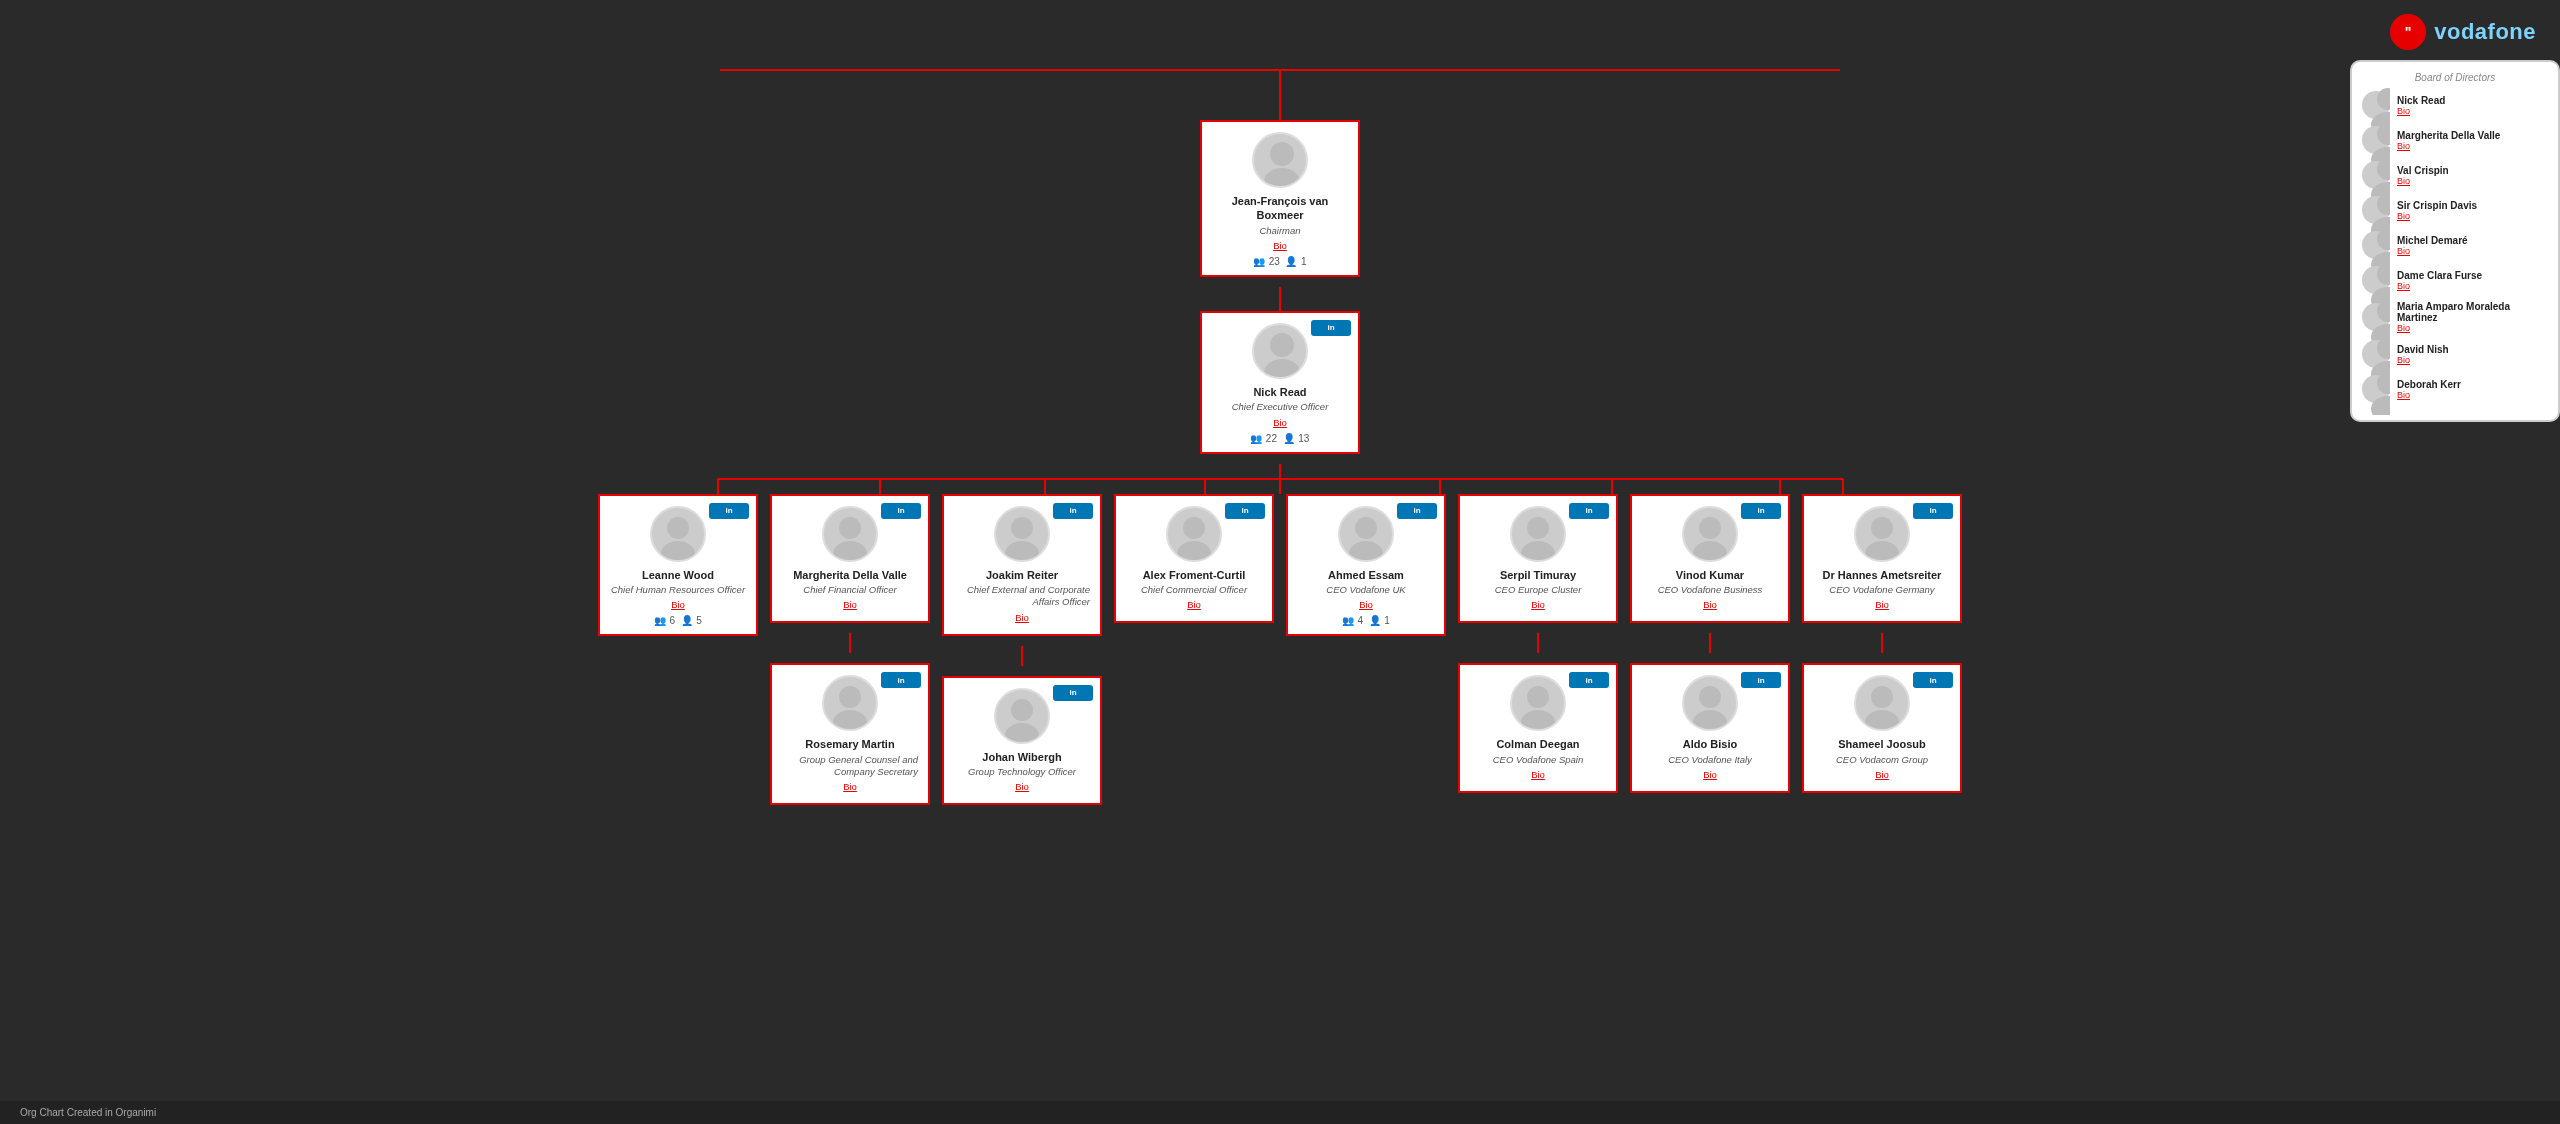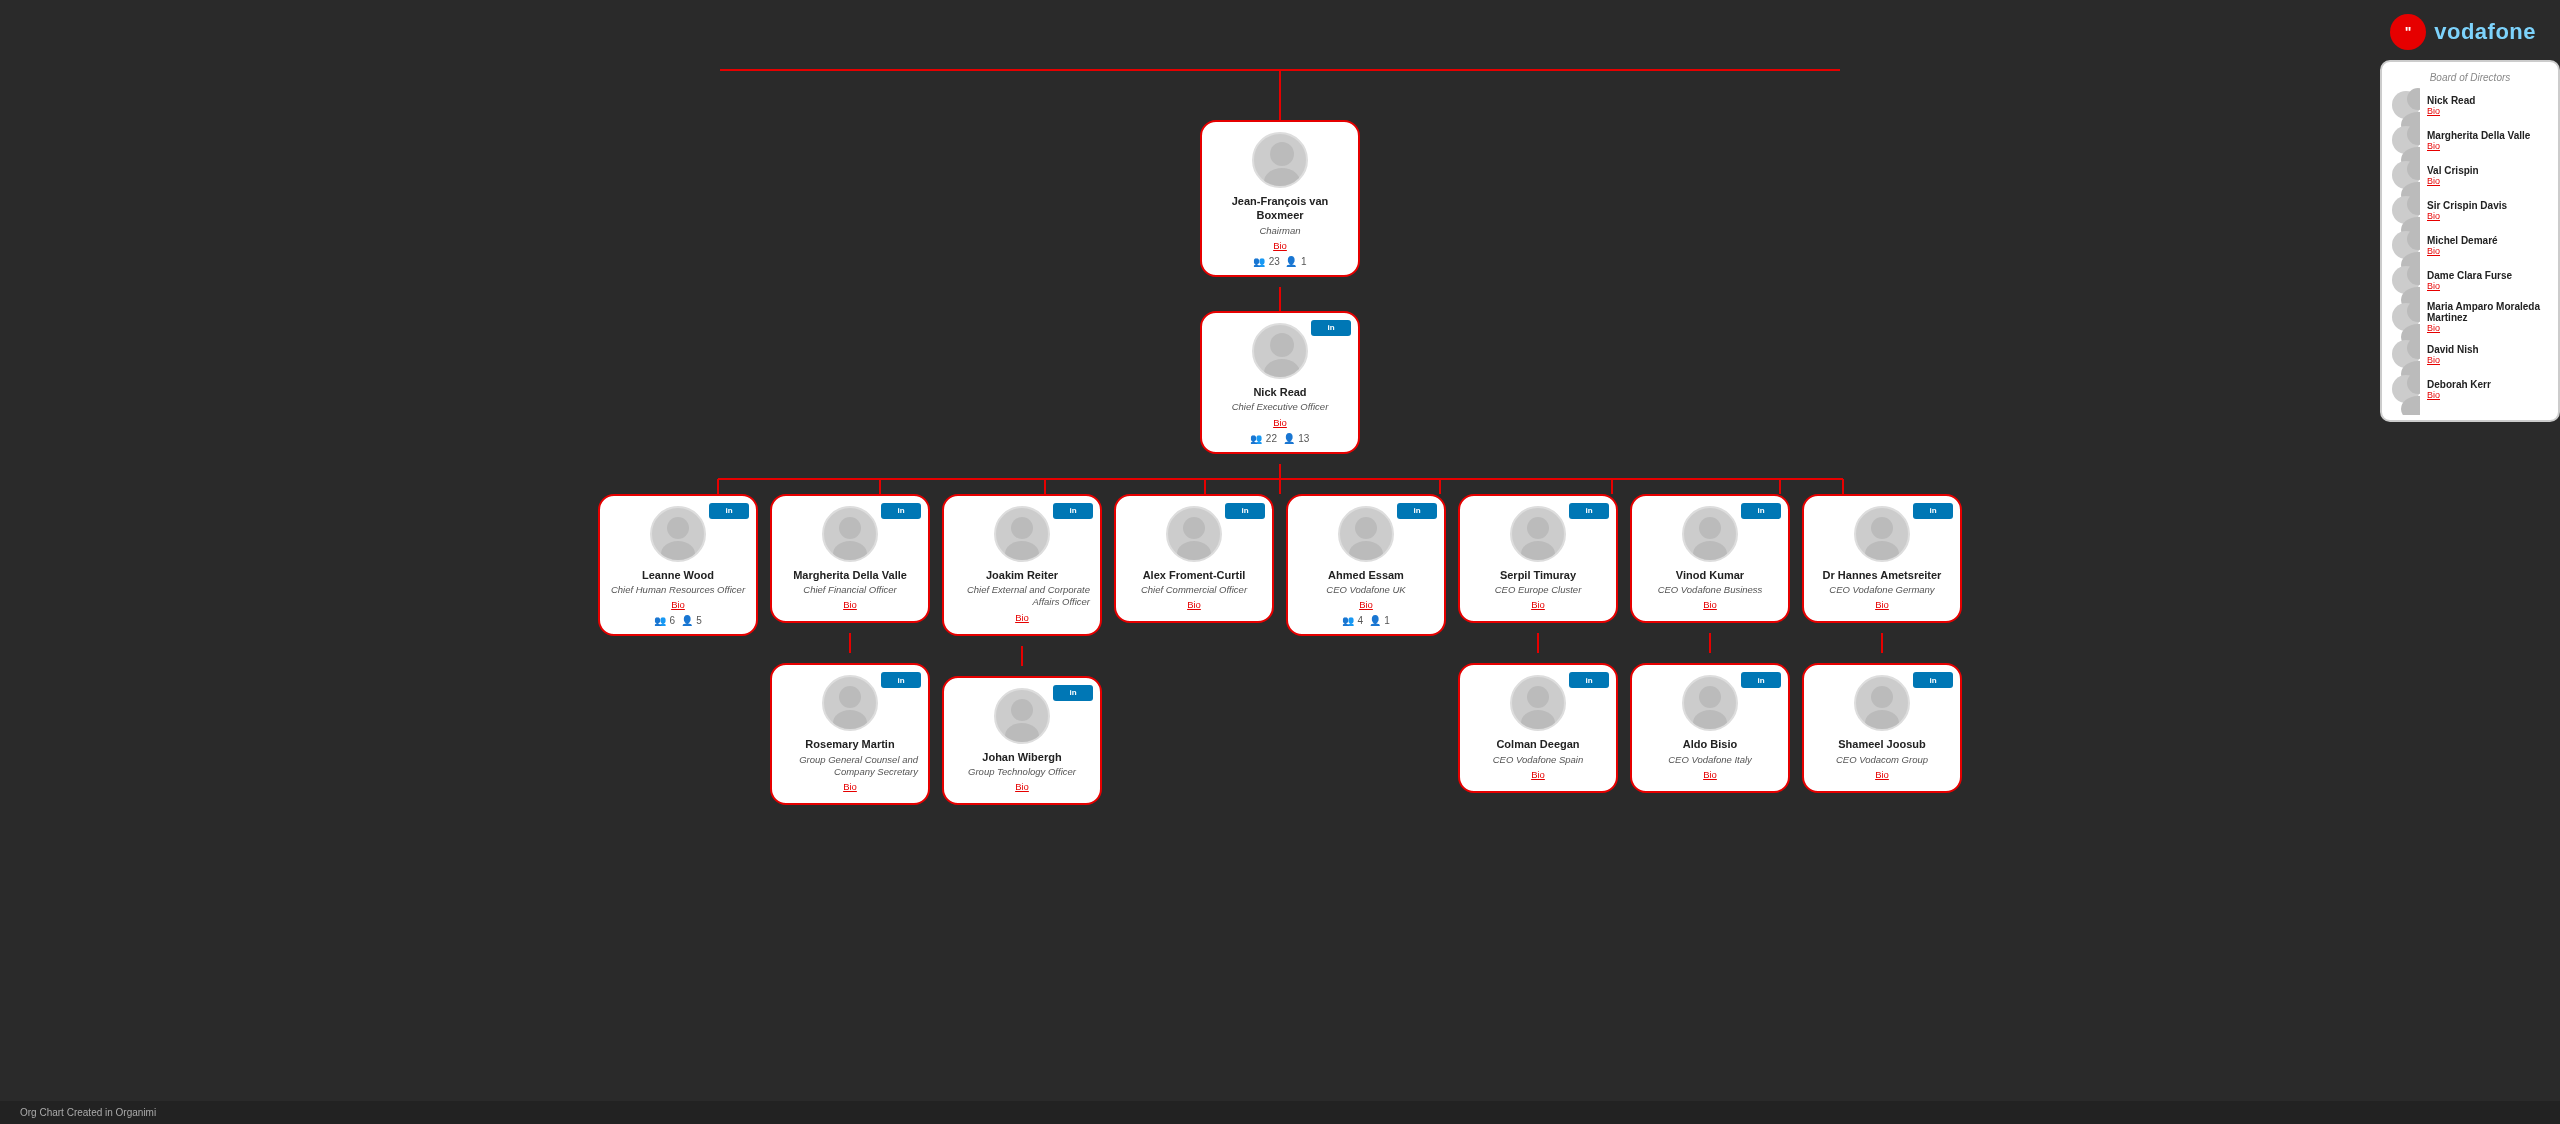--- a/index.html
+++ b/index.html
@@ -43,21 +43,21 @@
     
     .org-container {
       position: relative;
       width: 100%;
       padding: 60px 10px 40px;
     }
 
     
     .card {
       background: white;
-      border-radius: 16px;
+      border-radius: 0;
       border: 2px solid #ccc;
       padding: 10px 10px 8px;
       display: flex;
       flex-direction: column;
       align-items: center;
       position: relative;
       text-align: center;
       width: 160px;
     }
     .card.selected {
@@ -153,21 +153,21 @@
       flex-direction: column;
       align-items: center;
       gap: 10px;
     }
 
     
     .board-panel {
       position: absolute;
       top: 60px;
       right: 0;
-      width: 180px;
+      width: 210px;
       background: white;
       border-radius: 10px;
       border: 2px solid #ccc;
       padding: 10px;
       z-index: 5;
     }
     .board-title {
       font-size: 10px;
       color: #888;
       text-align: center;

